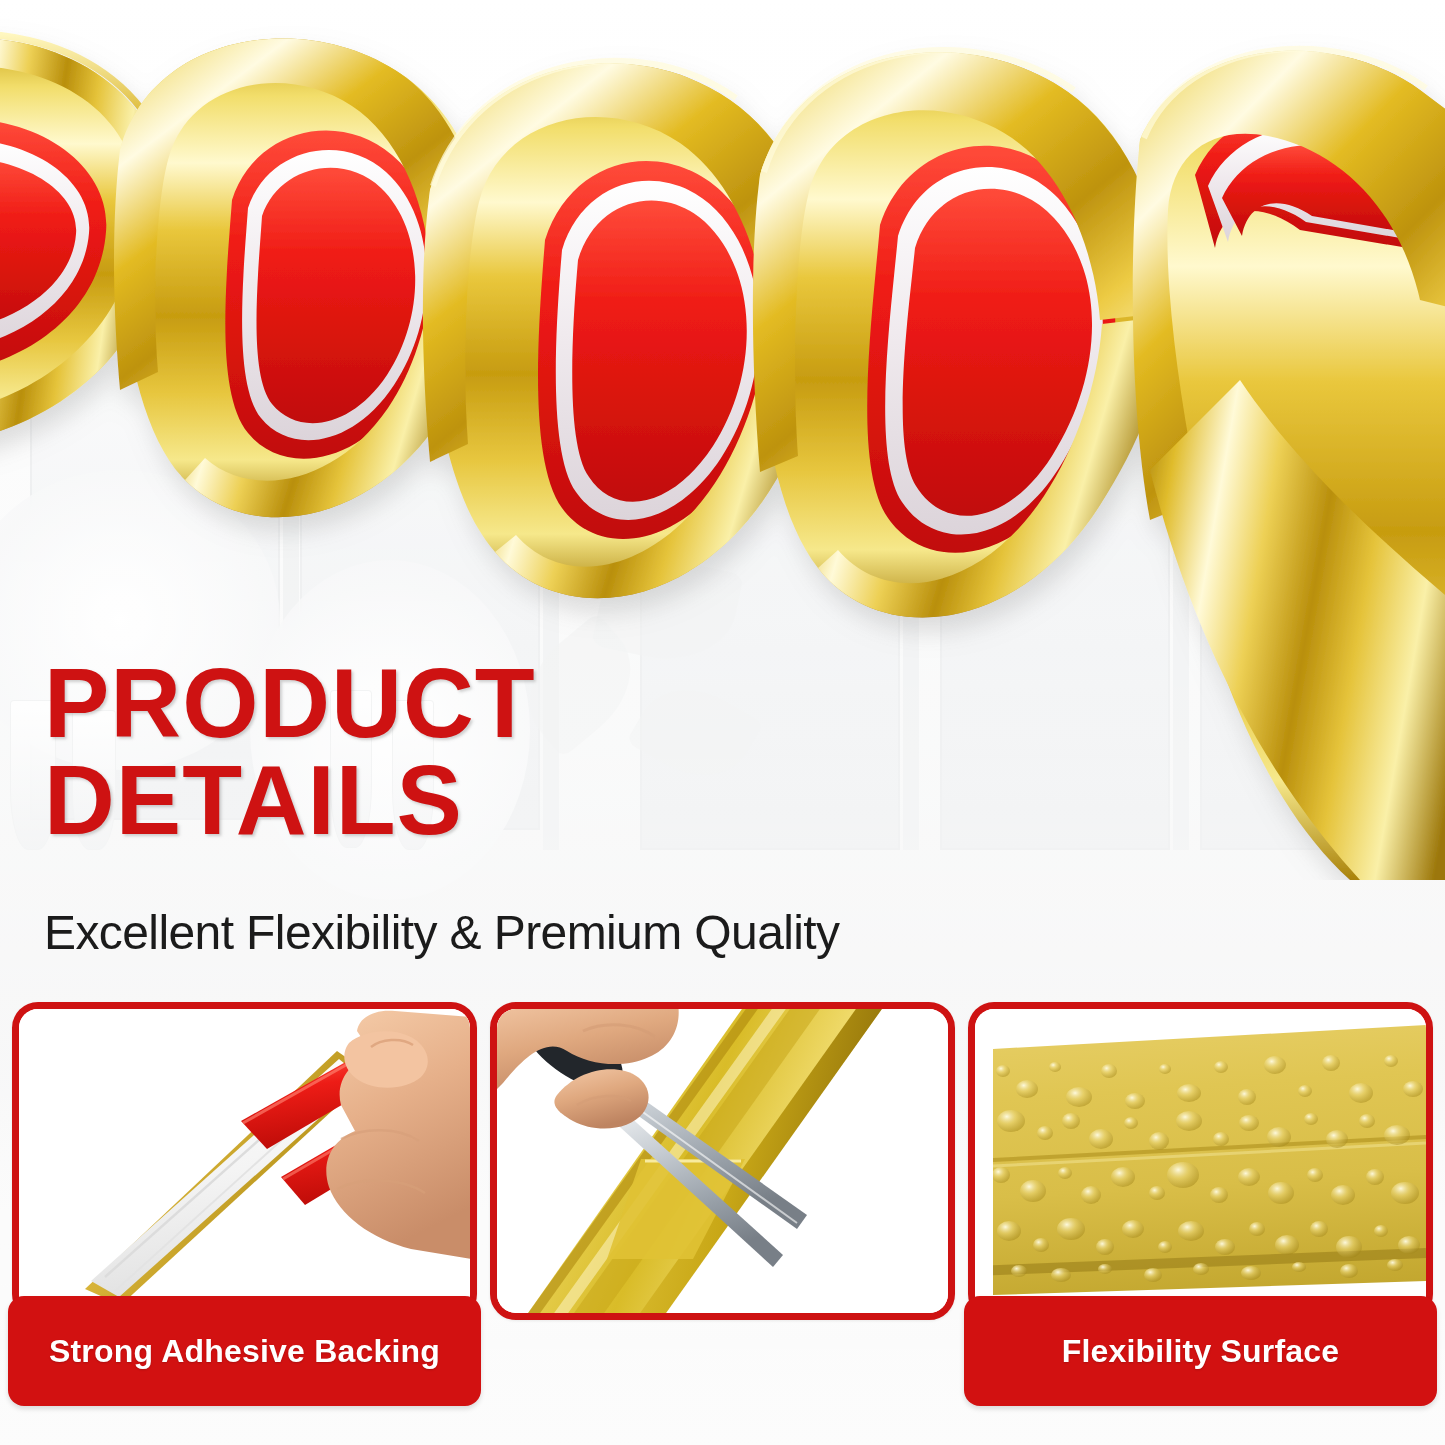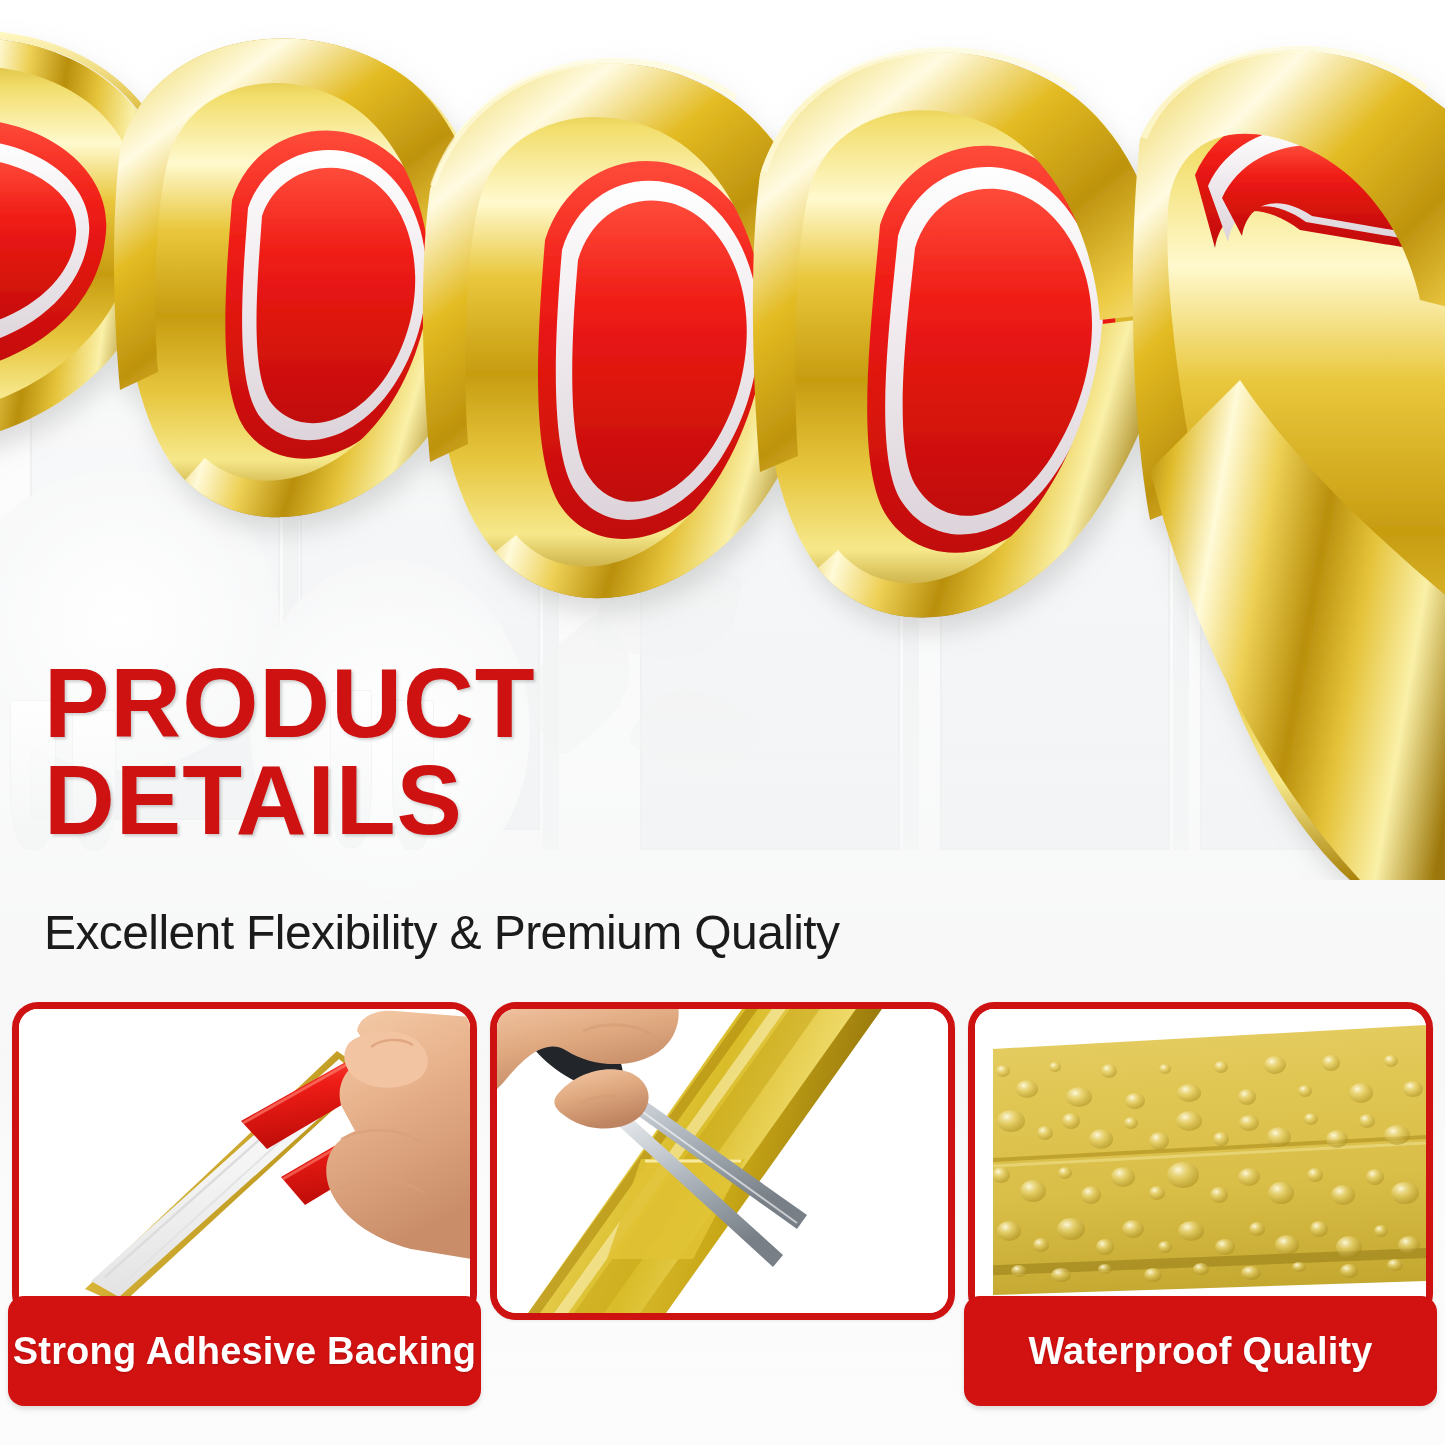--- a/index.html
+++ b/index.html
@@ -123,21 +123,21 @@
     background:#D21111;
     border-radius:16px;
     display:flex;
     align-items:center;
     justify-content:center;
     box-shadow:0 3px 5px rgba(0,0,0,.13);
     z-index:3;
   }
   .feature-banner span {
     color:#ffffff;
-    font-size:38px;
+    font-size:32px;
     font-weight:bold;
     letter-spacing:.2px;
     text-shadow:0 1px 2px rgba(0,0,0,.18);
     white-space:nowrap;
   }
   .photo { position:absolute; inset:0; }
   .photo svg { display:block; }
 </style>
 </head>
 <body>
@@ -532,19 +532,19 @@
                   <ellipse cx="276" cy="264" rx="10" ry="7"></ellipse>
                 <ellipse cx="324" cy="258" rx="7" ry="5"></ellipse>
                   <ellipse cx="374" cy="262" rx="9" ry="7"></ellipse>
                 <ellipse cx="420" cy="256" rx="8" ry="6"></ellipse>
               </g>
             </g>
           </svg>
         </div>
       </div>
       <div class="feature-banner">
-        <span>Waterproof Quality</span>
+        <span>Flexibility Surface</span>
       </div>
     </div>
 
   </div>
 
 </div>
 
 </body></html>

